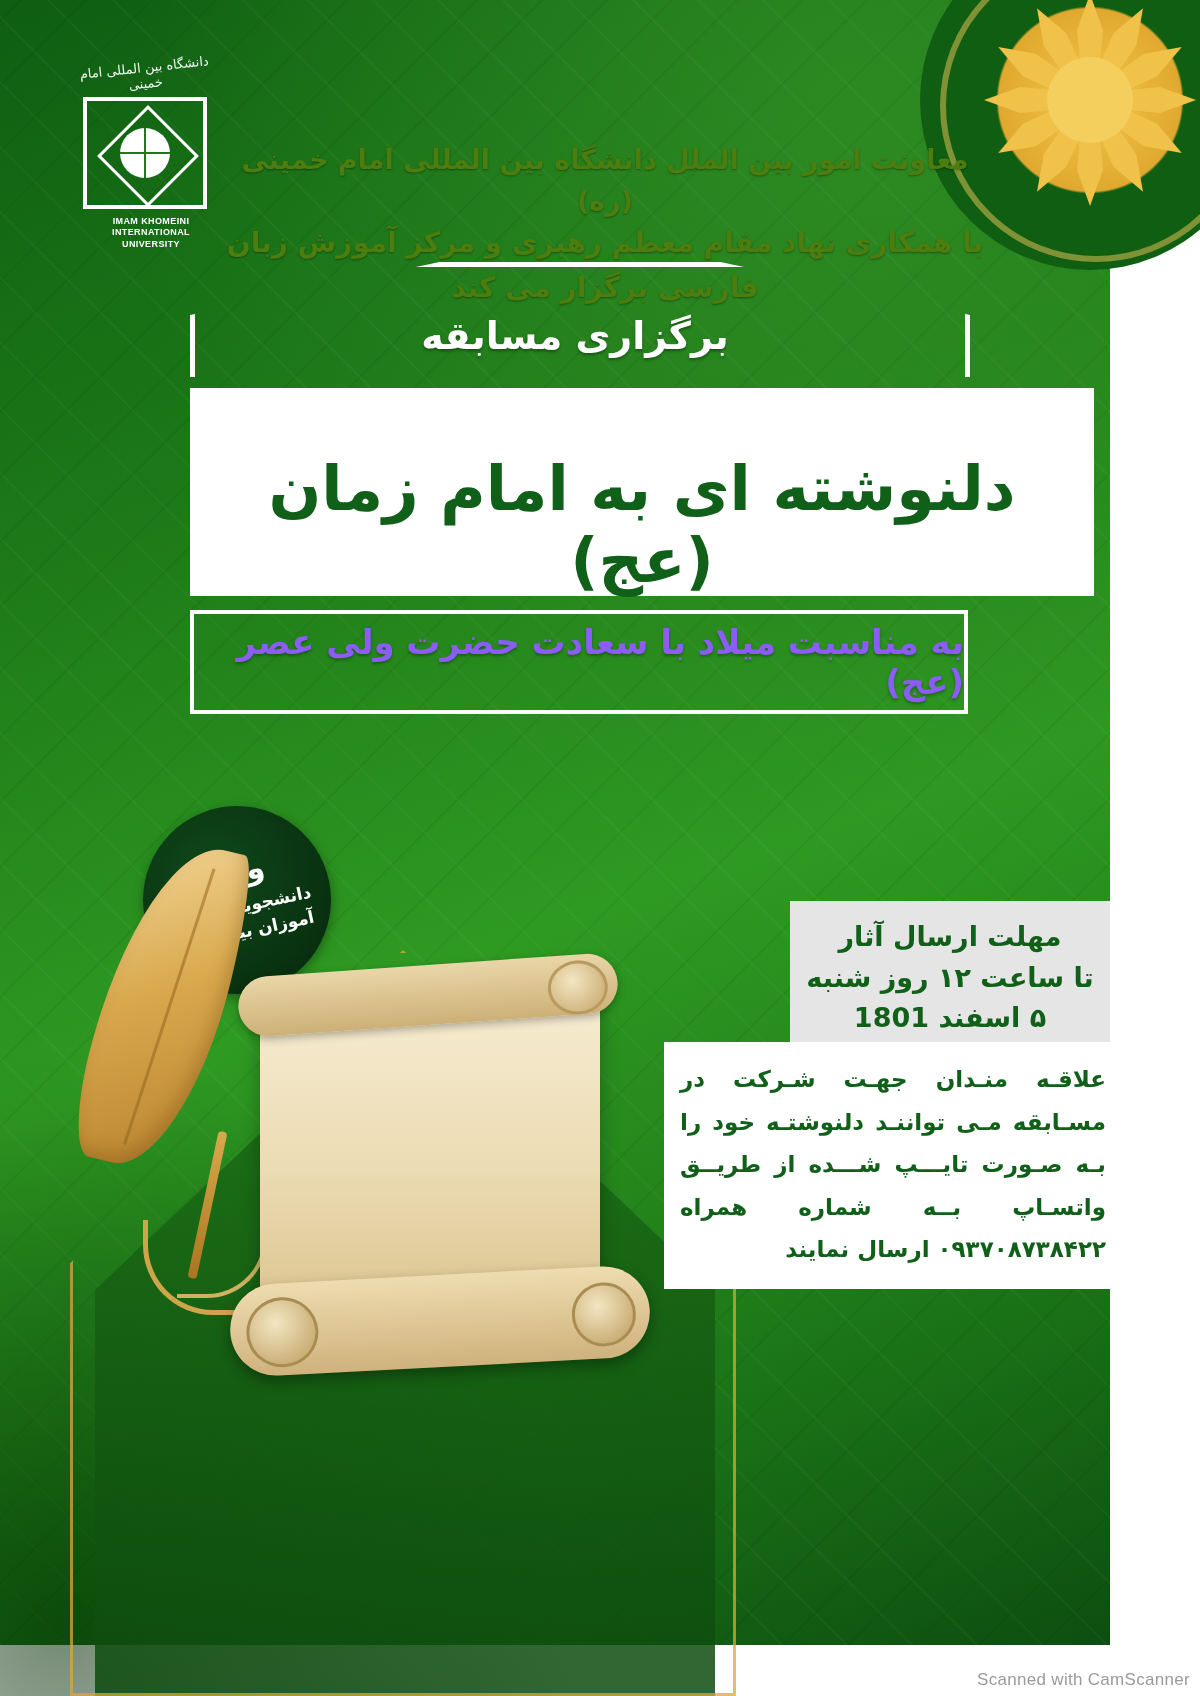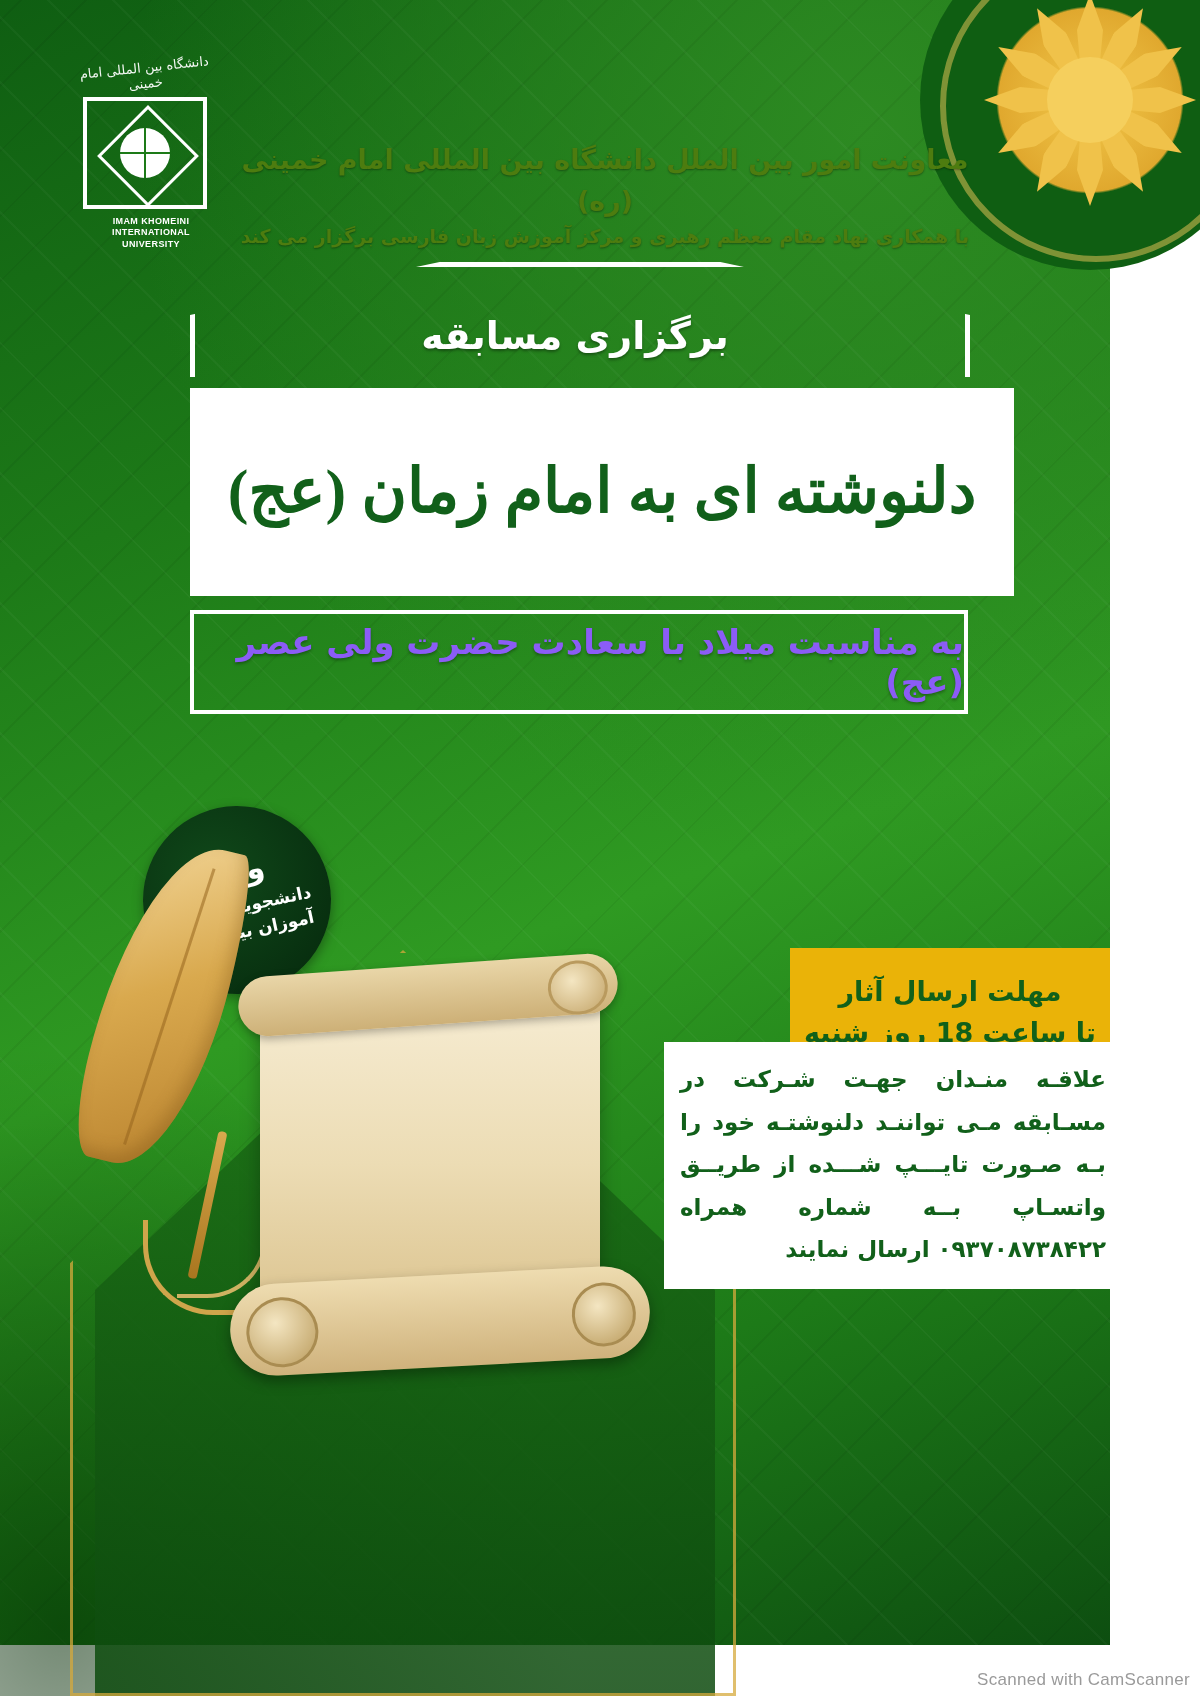--- a/index.html
+++ b/index.html
@@ -108,41 +108,41 @@
     font-family:"Liberation Sans",sans-serif;
     margin-left:12px;
   }
 
   .org-lines{
     position:absolute;right:215px;top:140px;width:760px;
     text-align:center;color:#4d7c0f;font-weight:bold;
     text-shadow:0 1px 2px rgba(0,0,0,.35);
   }
   .org-lines .l1{font-size:27px;line-height:1.5;}
-  .org-lines .l2{font-size:19px;line-height:1.6;}
+  .org-lines .l2{font-size:28px;line-height:1.6;}
 
   
   .banner{
     position:absolute;left:190px;top:262px;width:770px;height:110px;
     border:5px solid #ffffff;border-bottom:none;
     clip-path:polygon(32% 0%, 68% 0%, 100% 46%, 100% 100%, 0% 100%, 0% 46%);
     background:transparent;
   }
   .banner-text{
     position:absolute;left:190px;top:290px;width:770px;text-align:center;
     color:#ffffff;font-size:38px;font-weight:bold;letter-spacing:1px;
     text-shadow:0 2px 3px rgba(0,0,0,.35);
     margin-top:24px;
   }
 
   
   .title-box{
-    position:absolute;left:190px;top:388px;width:824px;height:208px;
+    position:absolute;left:190px;top:388px;width:904px;height:208px;
     background:#ffffff;
-    display:flex;align-items:center;justify-content:center;font-family:Liberation Serif, serif;
+    display:flex;align-items:flex-end;justify-content:center;
   }
   .title-text{
     color:#11601a;font-size:62px;font-weight:bold;letter-spacing:-1px;
     text-align:center;line-height:1.15;
   }
 
   
   .sub-row{
     position:absolute;left:190px;width:770px;height:96px;
     border:4px solid #ffffff;
@@ -158,22 +158,22 @@
     background:radial-gradient(circle at 40% 35%, #10491a 0%, #05270c 100%);
     color:#fff;display:flex;flex-direction:column;align-items:center;justify-content:center;
     text-align:center;transform:rotate(-12deg);
     box-shadow:0 4px 12px rgba(0,0,0,.35);
   }
   .badge .b1{font-size:30px;font-weight:bold;line-height:1.2;}
   .badge .b2{font-size:17px;font-weight:bold;line-height:1.45;margin-top:4px;}
 
   
   .deadline-box{
-    position:absolute;left:790px;top:948px;width:300px;background:#eab308;
-    padding:24px 10px 14px;text-align:center;color:#11601a;
+    position:absolute;left:790px;top:901px;width:300px;background:#e5e5e5;
+    padding:16px 10px 14px;text-align:center;color:#11601a;
   }
   .deadline-box .d1{font-size:27px;font-weight:bold;line-height:1.5;}
   .deadline-box .d2{font-size:27px;font-weight:bold;line-height:1.5;}
   .desc-box{
     position:absolute;left:664px;top:1042px;width:426px;background:#ffffff;
     padding:16px 16px 18px;color:#11601a;text-align:justify;
     font-size:23px;font-weight:bold;line-height:1.85;
   }
 
   
@@ -306,21 +306,21 @@
     <span>به مناسبت میلاد با سعادت حضرت ولی عصر (عج)</span>
   </div>
 
   <div class="badge">
     <div class="b1">ویژه</div>
     <div class="b2">دانشجویان و زبان آموزان بین الملل</div>
   </div>
 
   <div class="deadline-box">
     <div class="d1">مهلت ارسال آثار</div>
-    <div class="d2">تا ساعت 18 روز شنبه ۵ اسفند ۱۴۰۲</div>
+    <div class="d2">تا ساعت ۱۲ روز شنبه ۵ اسفند 1801</div>
   </div>
 
   <div class="desc-box">علاقـه منـدان جهـت شـرکت در مسـابقه مـی تواننـد دلنوشتـه خود را بـه صـورت تایـــپ شـــده از طریــق واتسـاپ بــه شماره همراه ۰۹۳۷۰۸۷۳۸۴۲۲ ارسال نمایند</div>
 
   <div class="quill">
     <div class="feather"></div>
     <div class="quill-shaft"></div>
     <div class="quill-flourish"></div>
     <div class="quill-flourish2"></div>
   </div>

